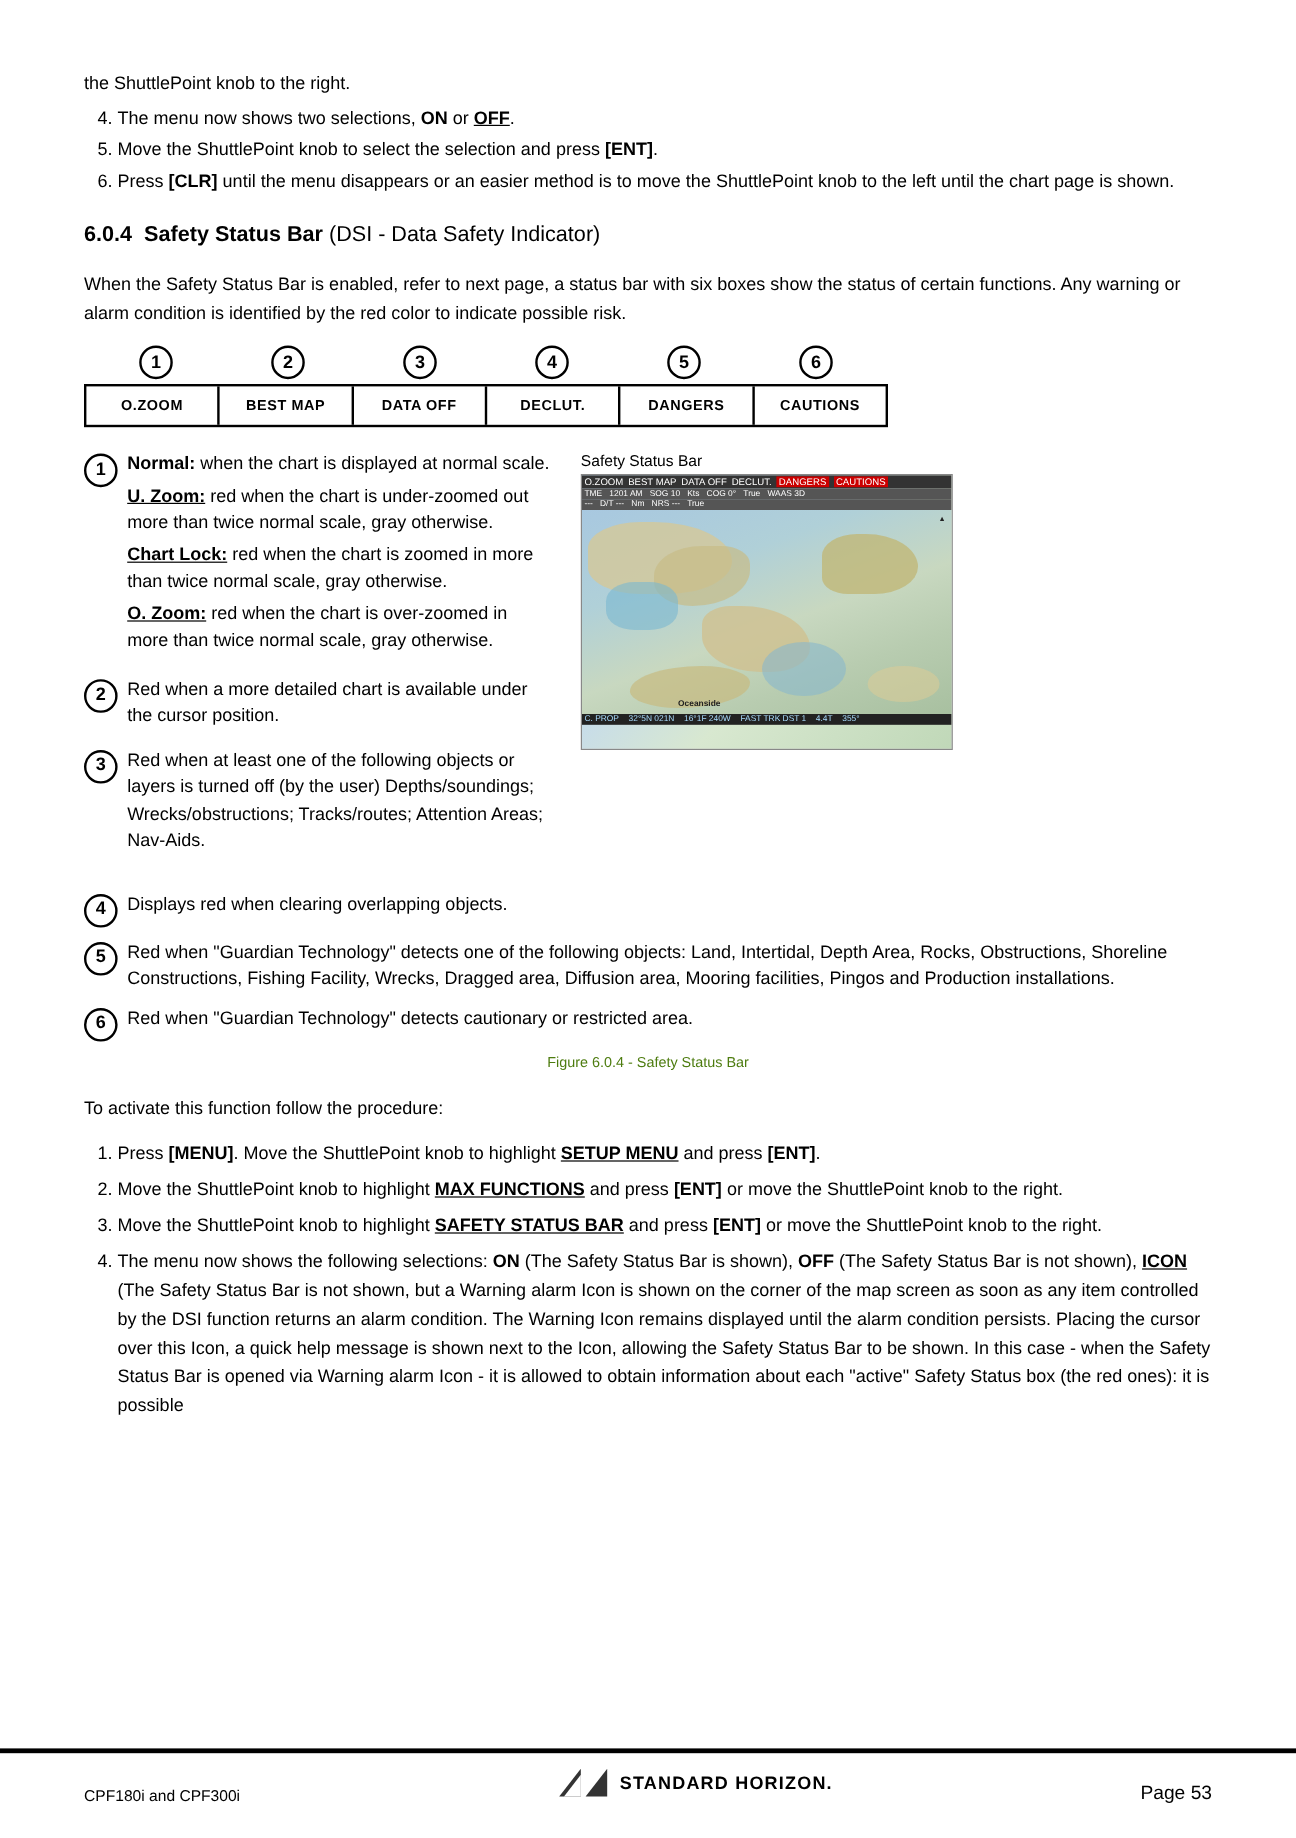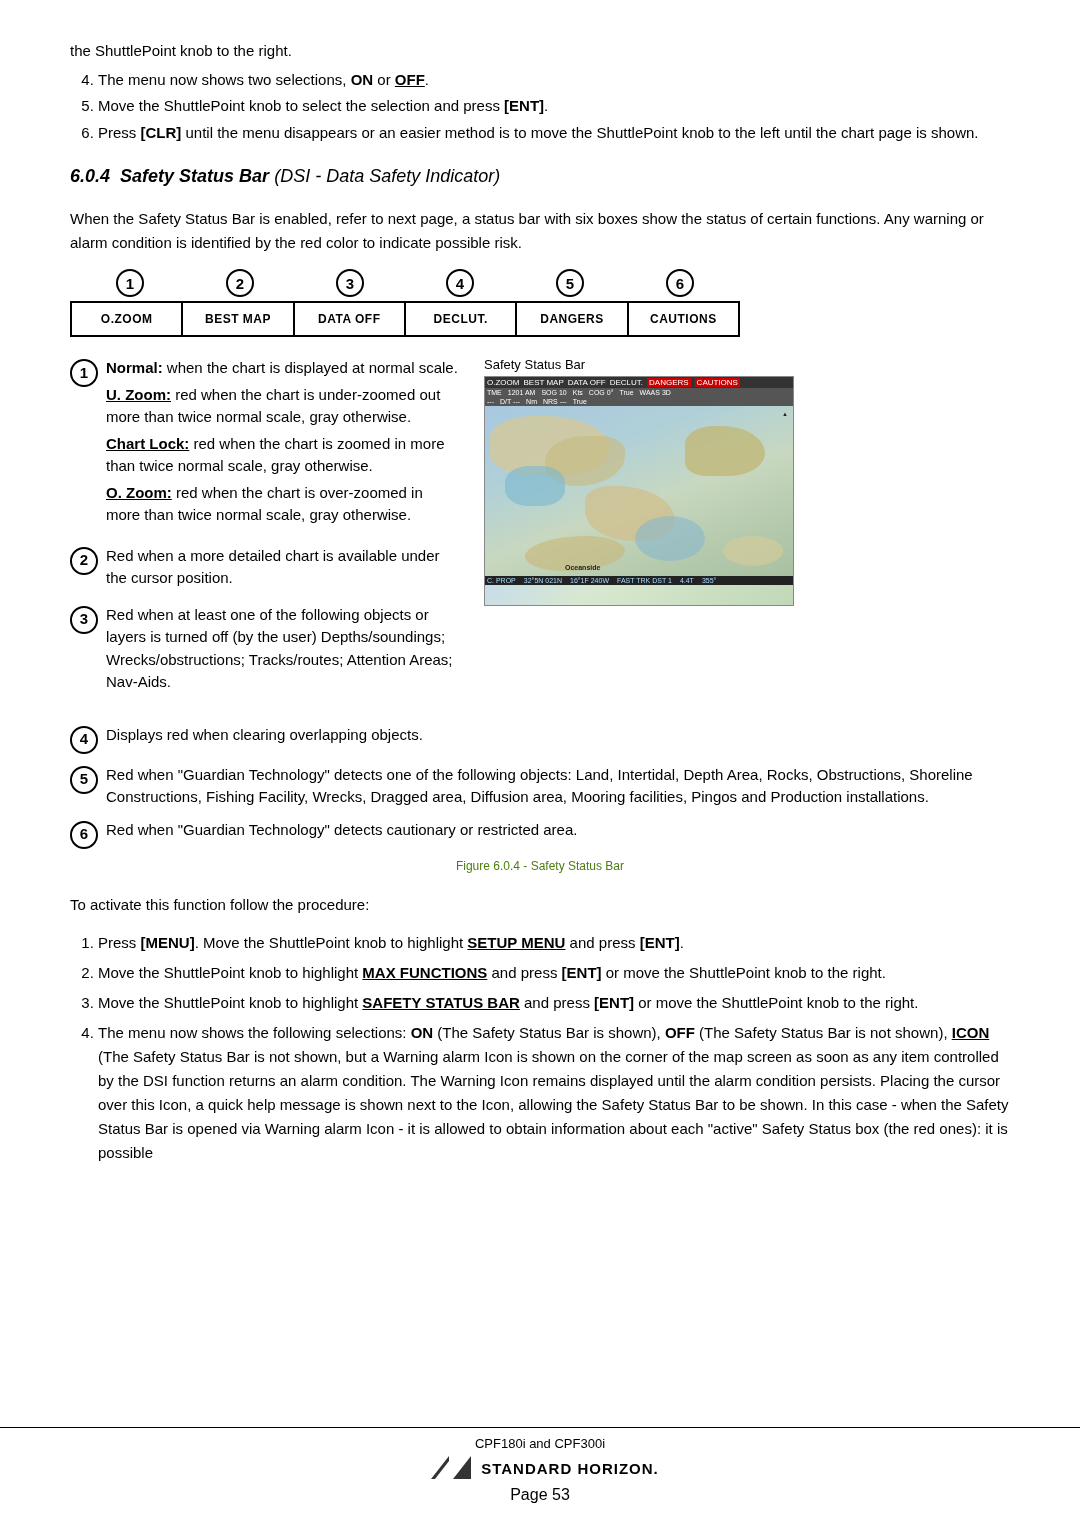--- a/index.html
+++ b/index.html
@@ -6,38 +6,37 @@
     body {
       width: 1080px;
       min-height: 1532px;
       background: #fff;
       font-family: Arial, Helvetica, sans-serif;
       font-size: 15px;
       color: #000;
       position: relative;
     }
     .page-container {
-      padding: 40px 70px 80px 70px;
+      padding: 59px 70px 80px 70px;
     }
     .intro-text {
       margin-bottom: 6px;
       line-height: 1.5;
     }
     .numbered-list {
       margin-left: 28px;
     }
     .numbered-list li {
       margin-bottom: 4px;
       line-height: 1.5;
     }
     .section-heading {
       font-size: 18px;
       font-weight: bold;
       margin: 22px 0 10px 0;
-      font-style: italic;
     }
     .section-heading span.normal {
       font-weight: normal;
     }
     .desc-text {
       line-height: 1.6;
       margin-bottom: 14px;
       margin-top: 20px;
     }
     .circle-num {
@@ -137,25 +136,25 @@
       color: #4d7c0f;
       margin: 8px 0 4px 0;
     }
     
     .footer {
       position: absolute;
       bottom: 28px;
       left: 0;
       right: 0;
       display: flex;
-      flex-direction: column;
-      align-items: center;
+      flex-direction: row;
+      align-items: flex-end;
       justify-content: space-between;
       padding: 0 70px;
-      border-top: 1px solid #000000;
+      border-top: 4px solid #000000;
       padding-top: 8px;
     }
     .footer-left {
       font-size: 13px;
     }
     .footer-right {
       font-size: 16px;
     }
     .footer-logo {
       display: flex;

